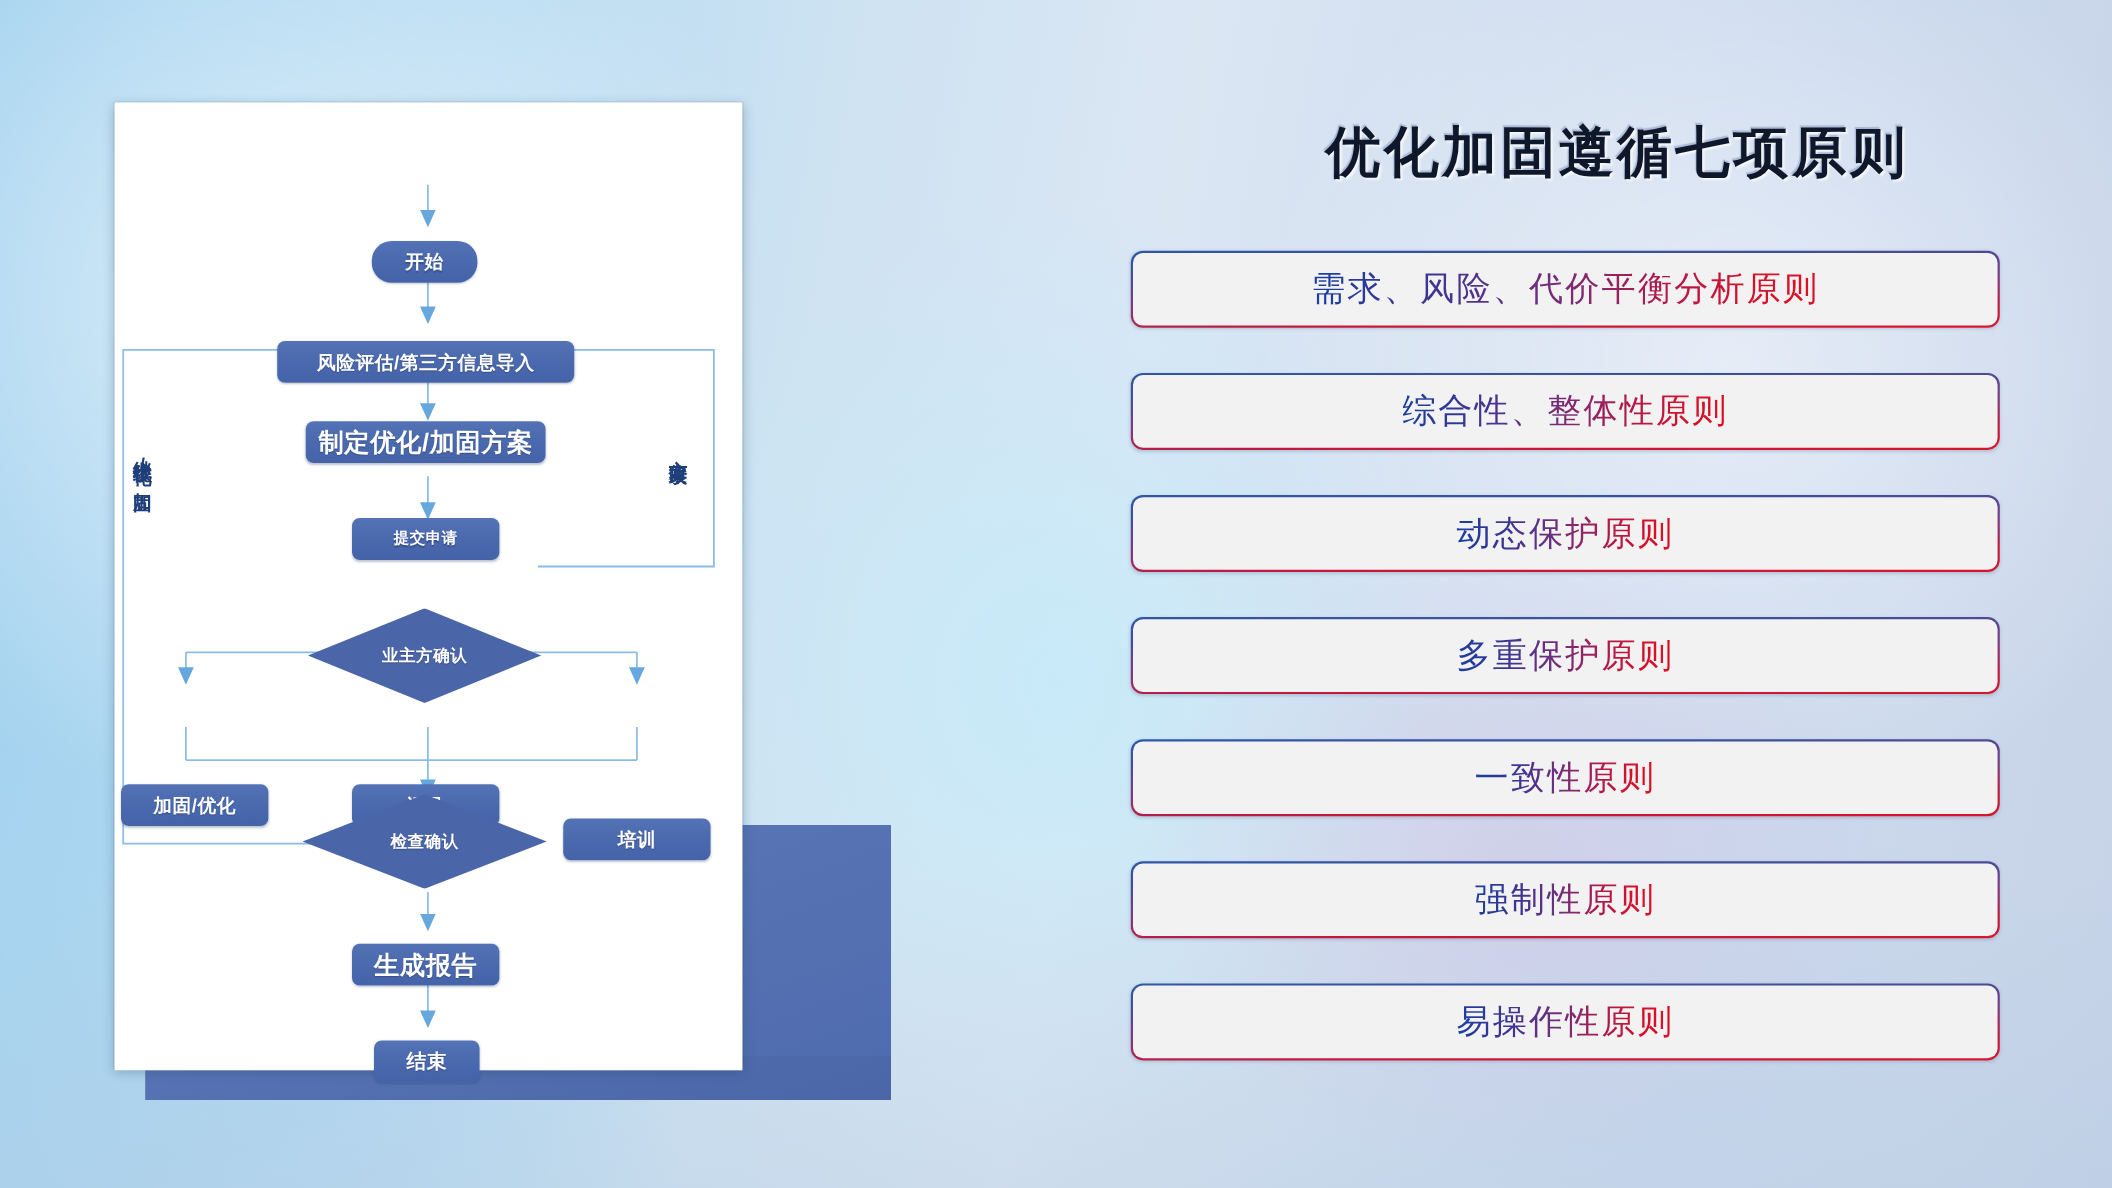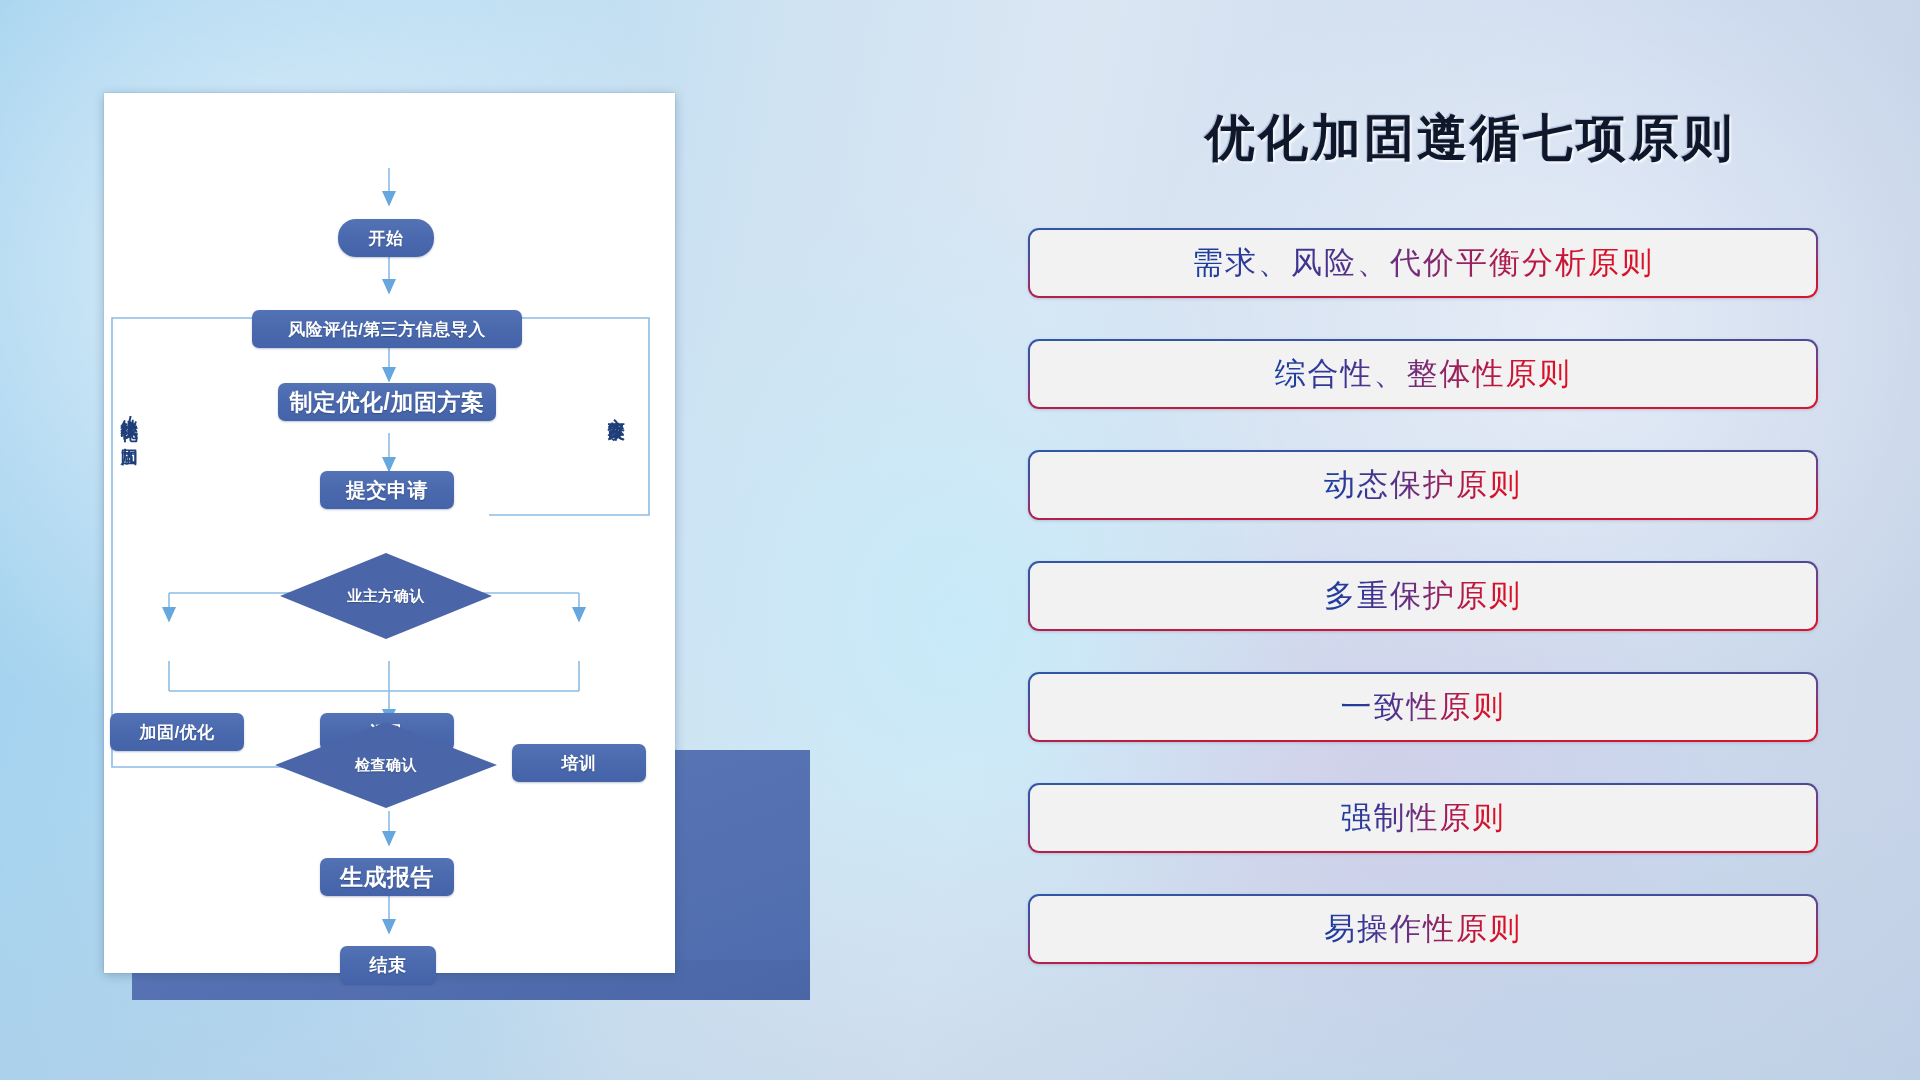--- a/index.html
+++ b/index.html
@@ -172,21 +172,21 @@
       <path d="M385,422 L545,422 L545,225 L370,225" marker-end="url(#ah)"></path>
     </g>
   </svg>
 
   <div class="node rect" style="left:338px;top:219px;width:96px;height:38px;font-size:17px;border-radius:18px;">开始</div>
 
   <div class="node rect" style="left:252px;top:296px;width:270px;height:38px;font-size:17px;margin-top:14px;">风险评估/第三方信息导入</div>
 
   <div class="node rect" style="left:278px;top:383px;width:218px;height:38px;font-size:23px;">制定优化/加固方案</div>
 
-  <div class="node rect" style="left:320px;top:471px;width:134px;height:38px;font-size:20px;">提交申请</div>
+  <div class="node rect" style="left:320px;top:471px;width:134px;height:38px;font-size:14px;">提交申请</div>
 
   <div class="node diamond" style="left:280px;top:553px;width:212px;height:86px;font-size:15px;">
     <span class="dia-shape"></span>
     <span>业主方确认</span>
   </div>
 
   <div class="node rect" style="left:110px;top:713px;width:134px;height:38px;font-size:17px;">加固/优化</div>
 
   <div class="node rect" style="left:320px;top:713px;width:134px;height:38px;font-size:17px;">记录</div>
 

